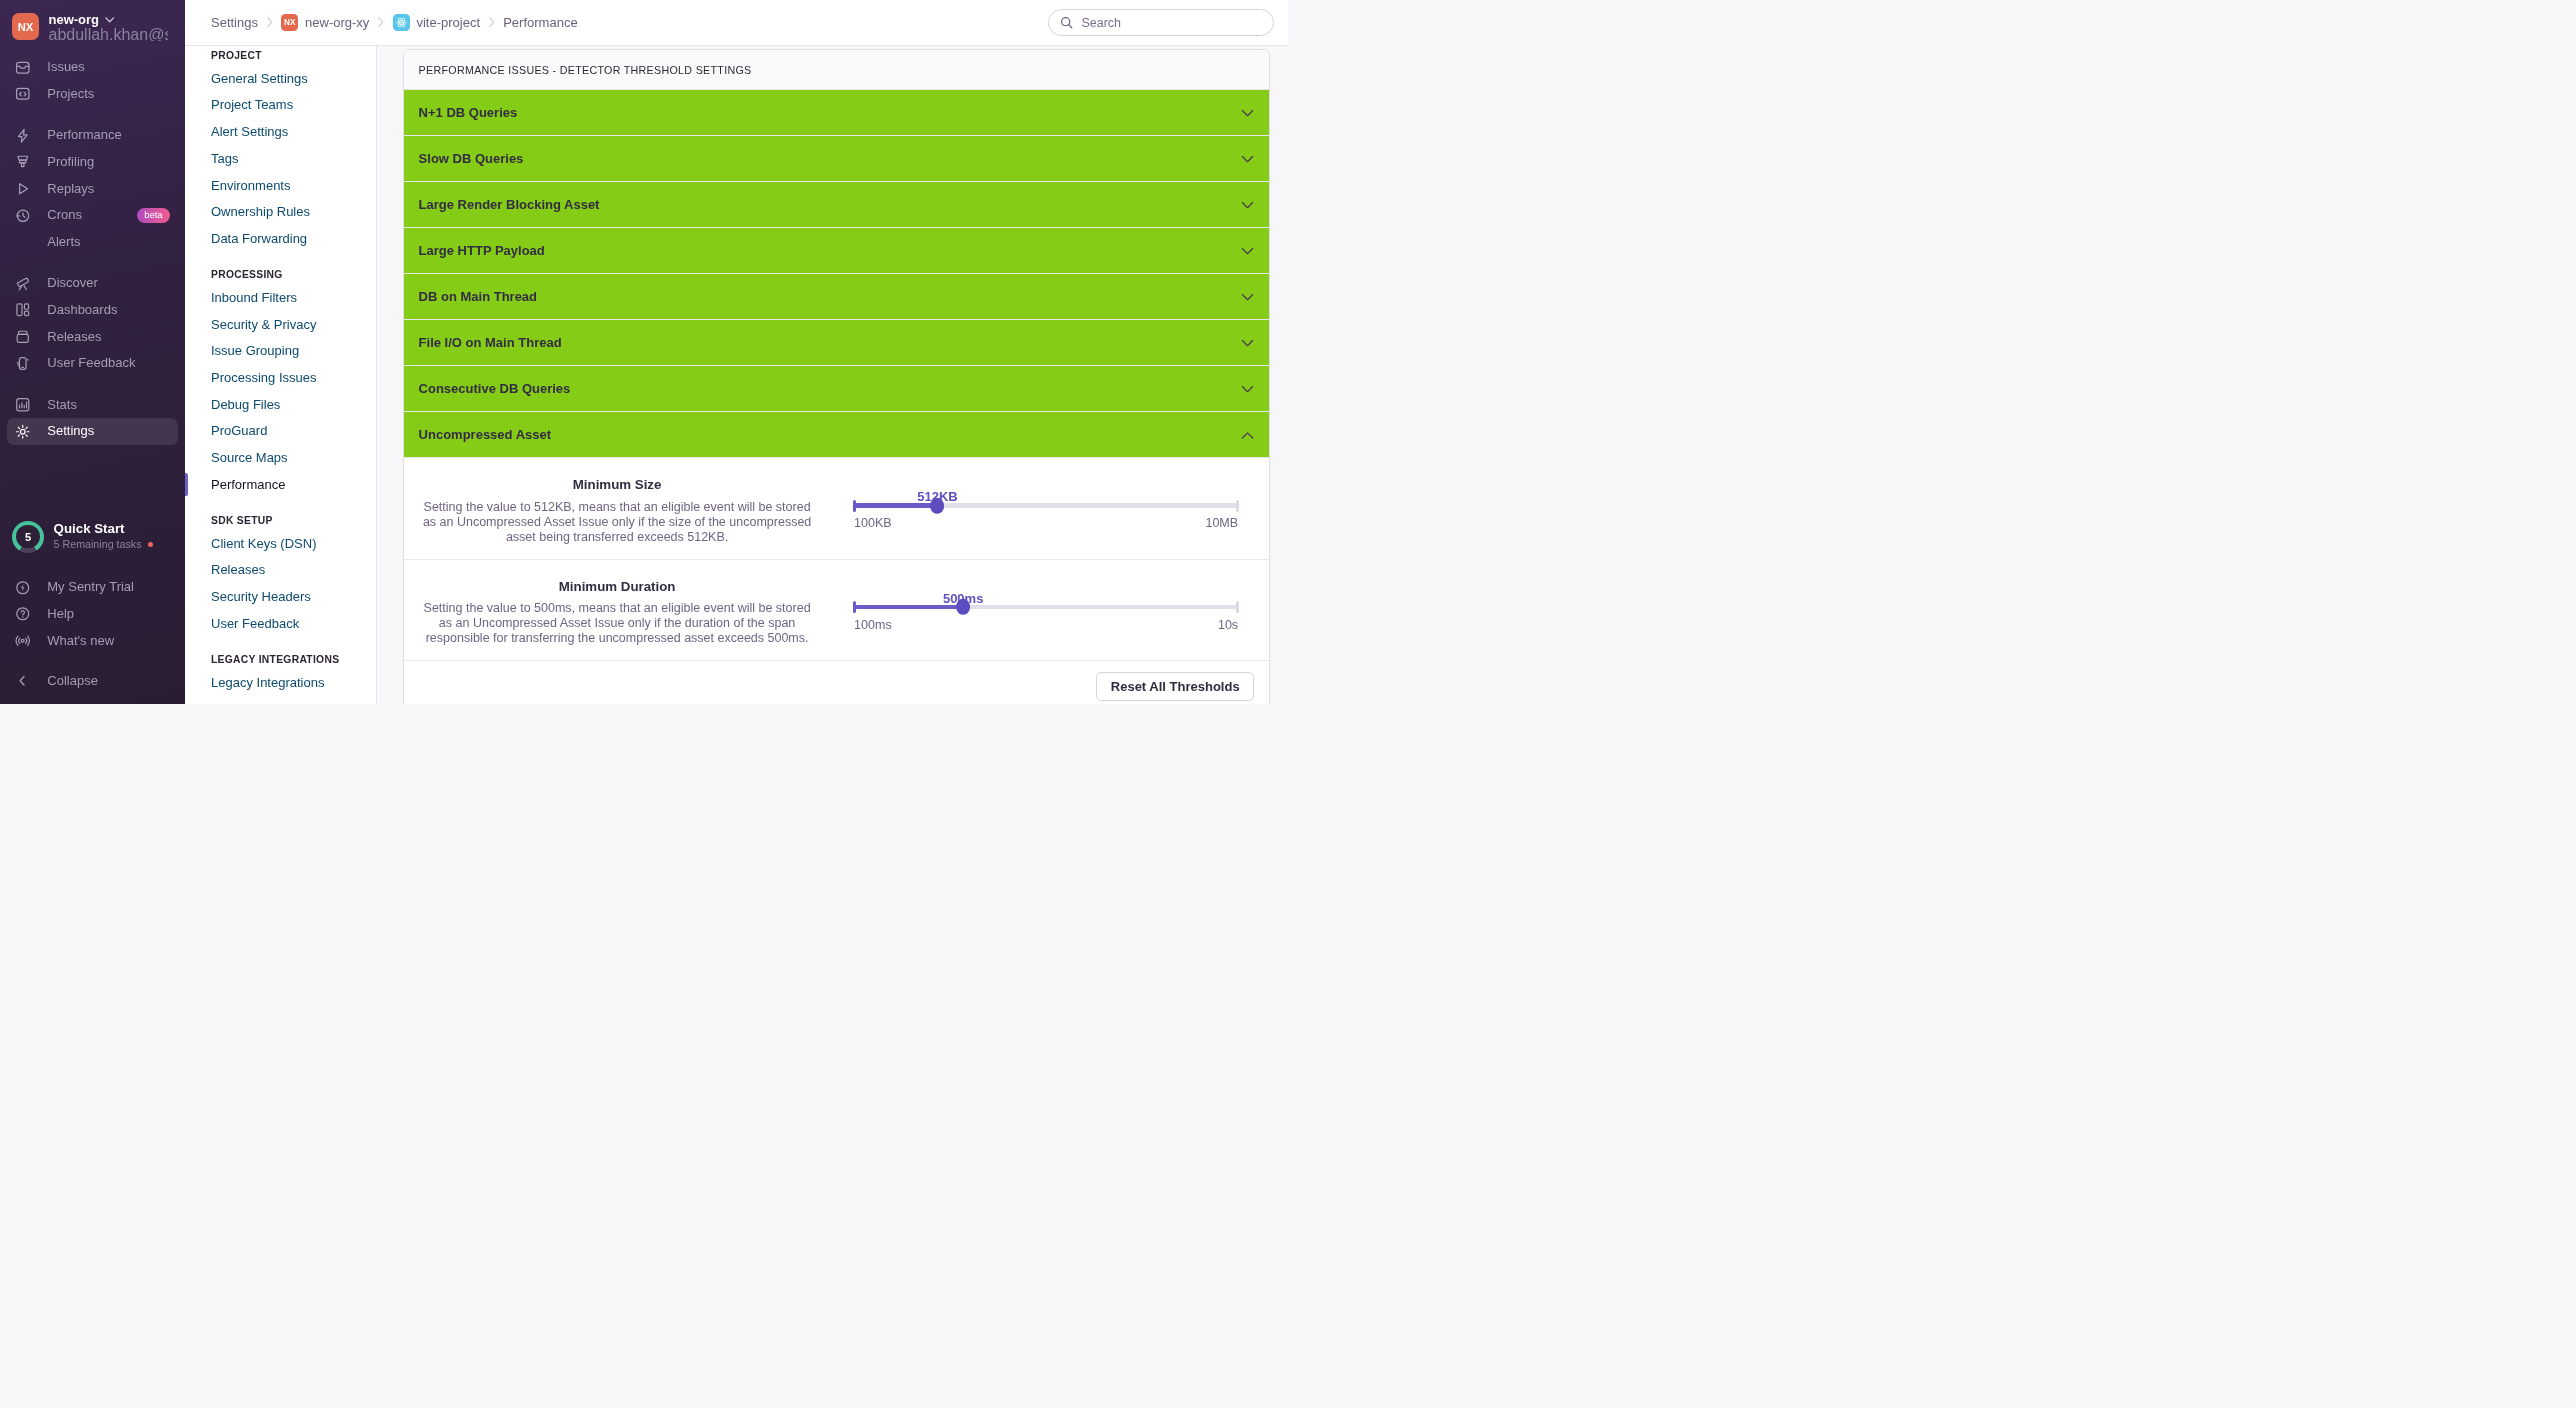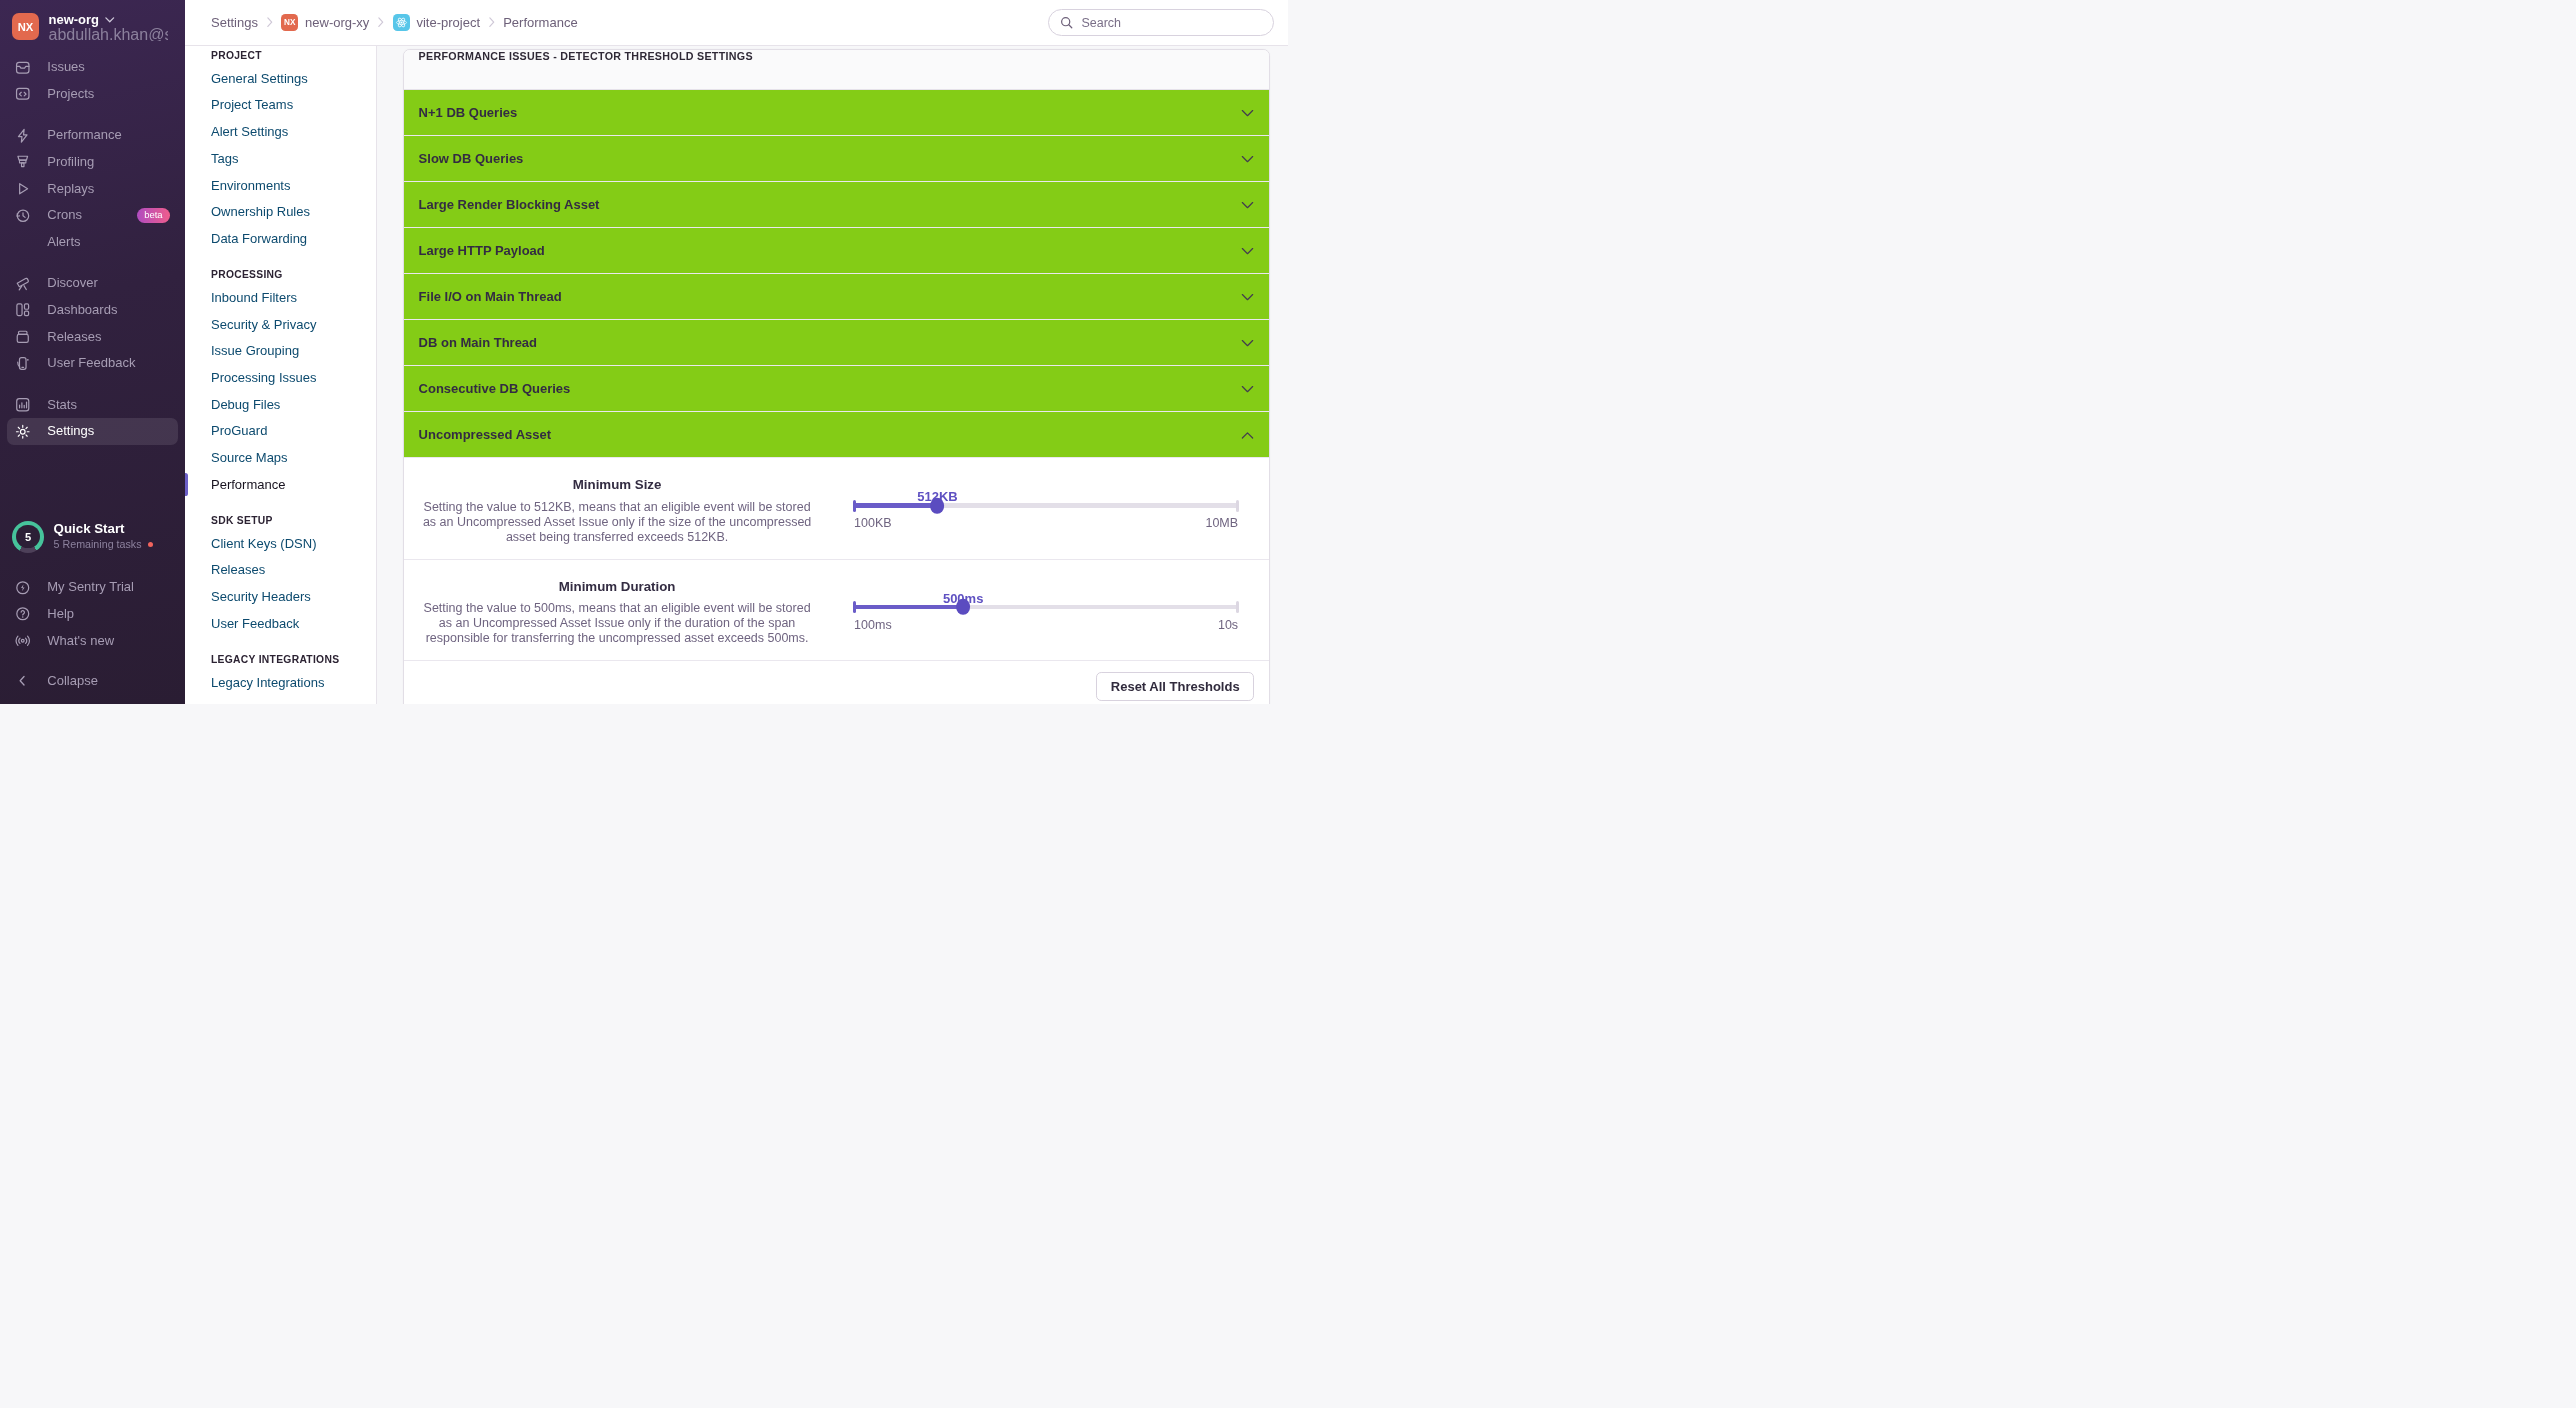--- a/index.html
+++ b/index.html
@@ -88,22 +88,22 @@
   .nav-item.active::before {
     content:""; position:absolute; left:-26px; top:-3.4px; width:3.4px; height:23px;
     background:#6c5fc7; border-radius:0 2.6px 2.6px 0;
   }
 
   
   .content { position:absolute; left:377px; top:46px; right:0; bottom:0; background:#f7f7f9; padding:3.4px 19px 0 26px; }
   .panel { background:#fff; border:0.9px solid #e2dee6; border-radius:6.9px; width:867px; overflow:hidden;
     box-shadow:0 0.9px 1.7px rgba(43,34,51,.04); }
   .panel-header {
-    height:40px; background:#fafafb; border-bottom:0.9px solid #e6e2ea; display:flex; 
-    padding:0 14.6px; font-size:10.7px; font-weight:700; letter-spacing:0.3px; color:#2f2936;
+    height:40px; background:#fafafb; border-bottom:0.9px solid #e6e2ea; display:flex; align-items:center;
+    padding:0 14.6px; font-size:10.7px; font-weight:400; letter-spacing:0.3px; color:#2f2936;
   }
   .det-row { height:46px; display:flex; align-items:center; justify-content:space-between;
     padding:0 14.6px; border-bottom:0.9px solid #eae7ee; cursor:pointer; background:#84cc16; }
   .det-label { font-size:13px; font-weight:700; color:#332c42; }
   .det-chevron { color:#433c50; display:flex; }
 
   .field-row { display:flex; justify-content:space-between; padding:12px 14.6px 13.8px; border-bottom:0.9px solid #eae7ee;text-align:center; }
   .field-text { width:397px; }
   .field-title { font-size:13.3px; font-weight:700; color:#332c42; margin:6.9px 0 7.7px; }
   .field-desc { font-size:12.5px; color:#6f6480; line-height:15px; margin:0; }
@@ -457,29 +457,29 @@
           </div>
           <div class="det-row">
             <span class="det-label">Large HTTP Payload</span>
             <span class="det-chevron">
               <svg width="13" height="8.6" viewBox="0 0 15 10" fill="none" stroke="currentColor" stroke-width="1.4" stroke-linecap="round" stroke-linejoin="round">
                 <path d="M1.5 1.8 7.5 7.8l6-6"></path>
               </svg>
             </span>
           </div>
           <div class="det-row">
+            <span class="det-label">DB on Main Thread</span>
+            <span class="det-chevron">
+              <svg width="13" height="8.6" viewBox="0 0 15 10" fill="none" stroke="currentColor" stroke-width="1.4" stroke-linecap="round" stroke-linejoin="round">
+                <path d="M1.5 1.8 7.5 7.8l6-6"></path>
+              </svg>
+            </span>
+          </div>
+          <div class="det-row">
             <span class="det-label">File I/O on Main Thread</span>
-            <span class="det-chevron">
-              <svg width="13" height="8.6" viewBox="0 0 15 10" fill="none" stroke="currentColor" stroke-width="1.4" stroke-linecap="round" stroke-linejoin="round">
-                <path d="M1.5 1.8 7.5 7.8l6-6"></path>
-              </svg>
-            </span>
-          </div>
-          <div class="det-row">
-            <span class="det-label">DB on Main Thread</span>
             <span class="det-chevron">
               <svg width="13" height="8.6" viewBox="0 0 15 10" fill="none" stroke="currentColor" stroke-width="1.4" stroke-linecap="round" stroke-linejoin="round">
                 <path d="M1.5 1.8 7.5 7.8l6-6"></path>
               </svg>
             </span>
           </div>
           <div class="det-row">
             <span class="det-label">Consecutive DB Queries</span>
             <span class="det-chevron">
               <svg width="13" height="8.6" viewBox="0 0 15 10" fill="none" stroke="currentColor" stroke-width="1.4" stroke-linecap="round" stroke-linejoin="round">

